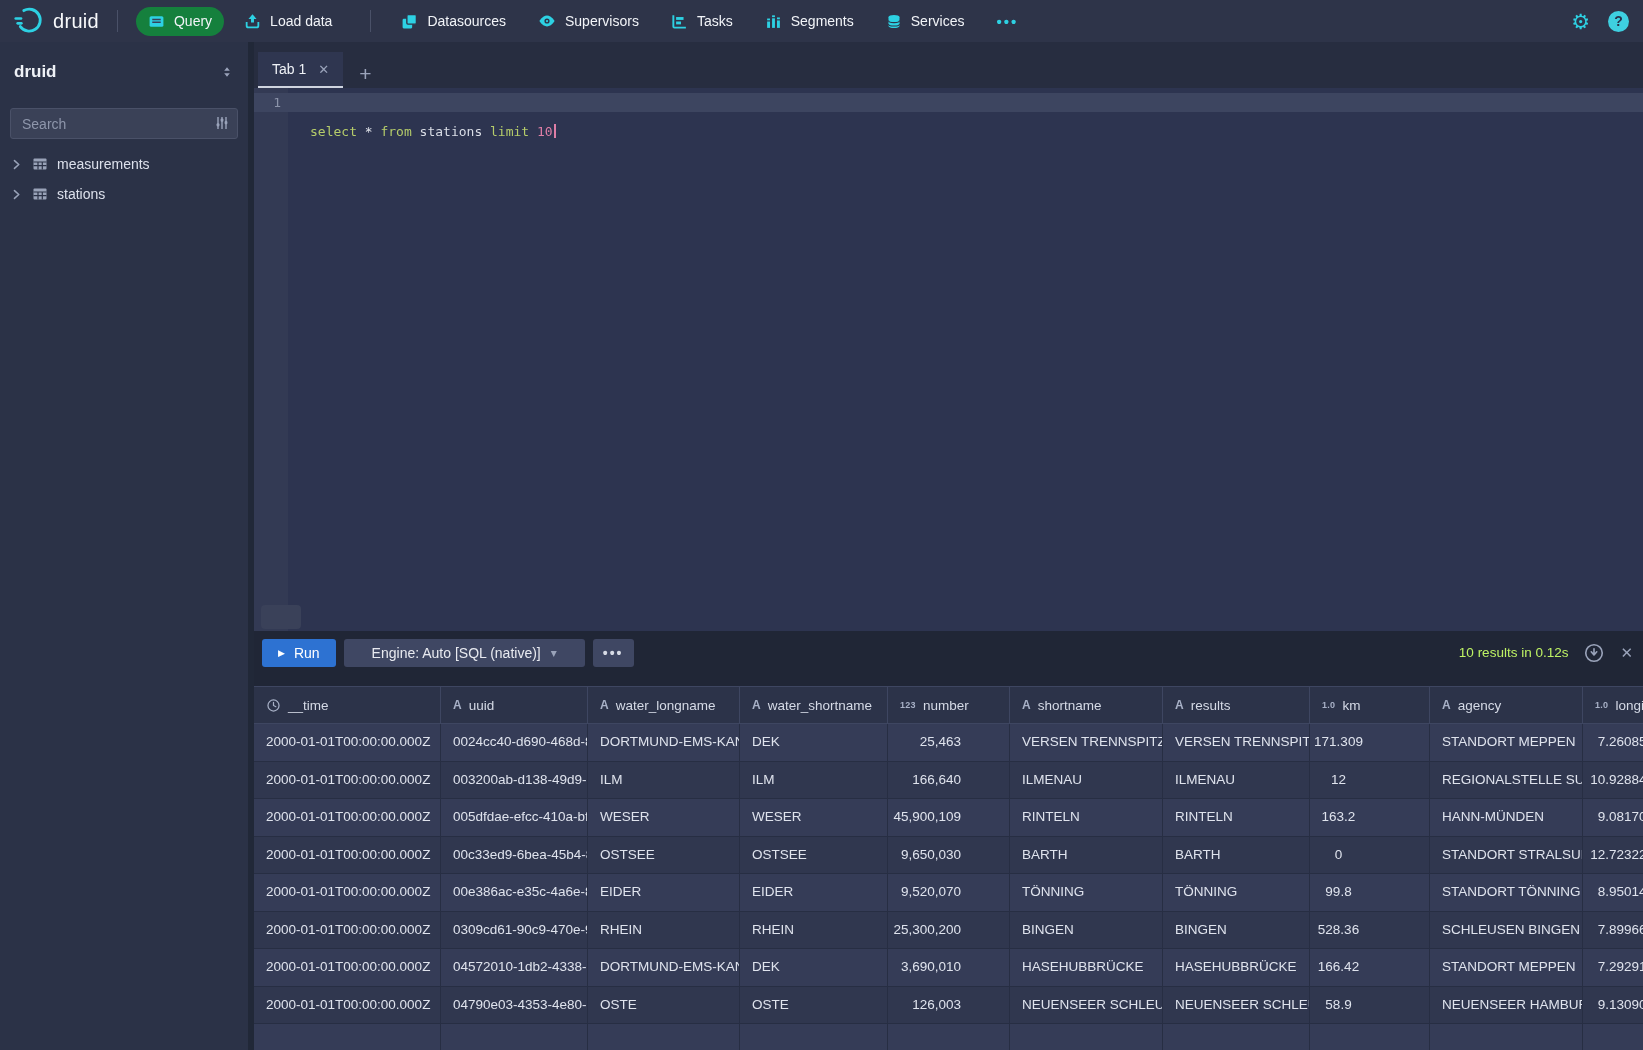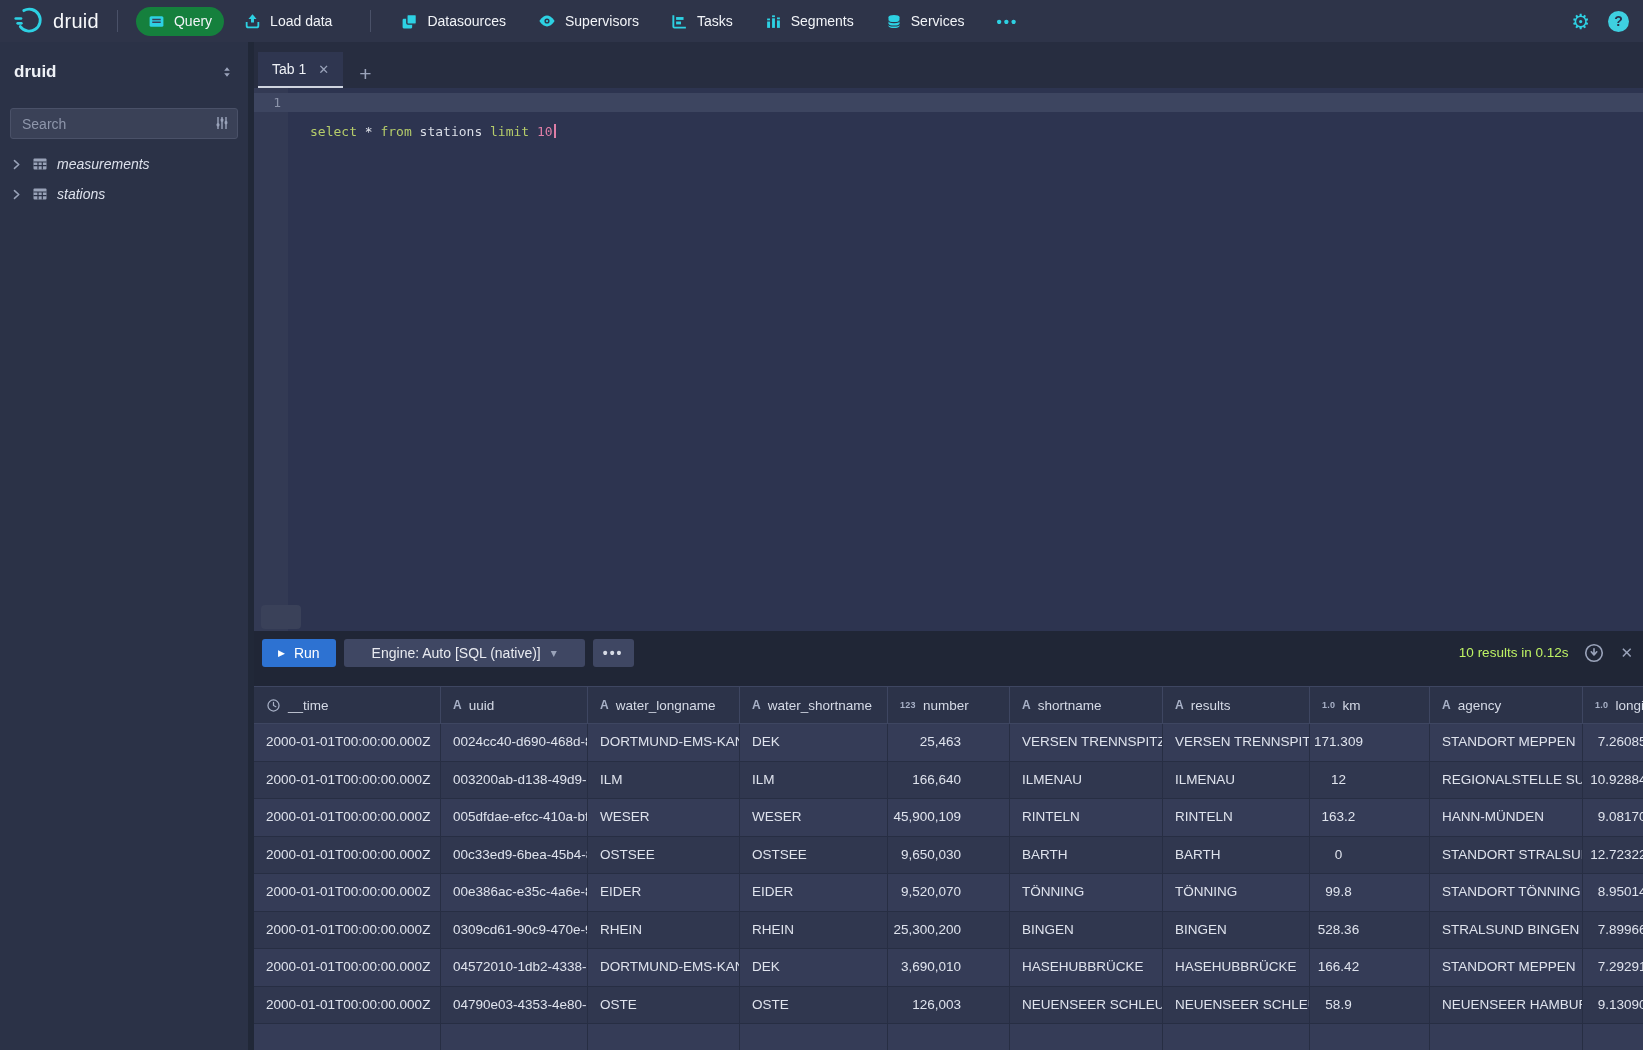--- a/index.html
+++ b/index.html
@@ -33,21 +33,21 @@
   .side-head { display:flex; align-items:center; justify-content:space-between;
     padding:20px 14px 12px 14px; cursor:pointer; }
   .side-title { font-size:17px; font-weight:600; color:#eef1f6; }
   .side-sort { color:#9aa3ba; }
   .search-wrap { margin:14px 10px 10px 10px; position:relative; }
   .search-input { width:228px; height:31px; background:#3a4157; border:1px solid #4a5168;
     border-radius:3px; color:#dfe3ec; font-size:14px; padding:0 34px 0 11px;
     font-family:"Liberation Sans","DejaVu Sans",sans-serif; outline:none; }
   .search-input::placeholder { color:#8e96ab; }
   .search-filter { position:absolute; right:8px; top:7px; color:#9aa3ba; cursor:pointer; }
-  .tree { margin-top:4px;font-style:italic; }
+  .tree { margin-top:4px; }
   .tree-item { display:flex; align-items:center; height:30px; padding:0 10px; gap:9px;
     font-size:14px; color:#dce0eb; cursor:pointer; }
   .tree-item .chev { color:#99a2b8; display:flex; }
   .tree-item .tbl { color:#99a2b8; display:flex; }
 
   
   .main { position:absolute; top:42px; left:248px; right:0; bottom:0;
     border-left:6px solid #212838; display:flex; flex-direction:column; background:#2d3450; }
 
   
@@ -409,21 +409,21 @@
         </div>
         <div class="grid-row tr even" style="grid-template-columns: 187px 147px 152px 148px 122px 153px 147px 120px 153px 120px;">
           <div class="td">2000-01-01T00:00:00.000Z</div>
           <div class="td">0309cd61-90c9-470e-99</div>
           <div class="td">RHEIN</div>
           <div class="td">RHEIN</div>
           <div class="td al-num">25,300,200</div>
           <div class="td">BINGEN</div>
           <div class="td">BINGEN</div>
           <div class="td al-km">528.36</div>
-          <div class="td">STRALSUND BINGEN</div>
+          <div class="td">SCHLEUSEN BINGEN</div>
           <div class="td al-num">7.899667</div>
         </div>
         <div class="grid-row tr odd" style="grid-template-columns: 187px 147px 152px 148px 122px 153px 147px 120px 153px 120px;">
           <div class="td">2000-01-01T00:00:00.000Z</div>
           <div class="td">04572010-1db2-4338-85</div>
           <div class="td">DORTMUND-EMS-KANAL</div>
           <div class="td">DEK</div>
           <div class="td al-num">3,690,010</div>
           <div class="td">HASEHUBBRÜCKE</div>
           <div class="td">HASEHUBBRÜCKE</div>

